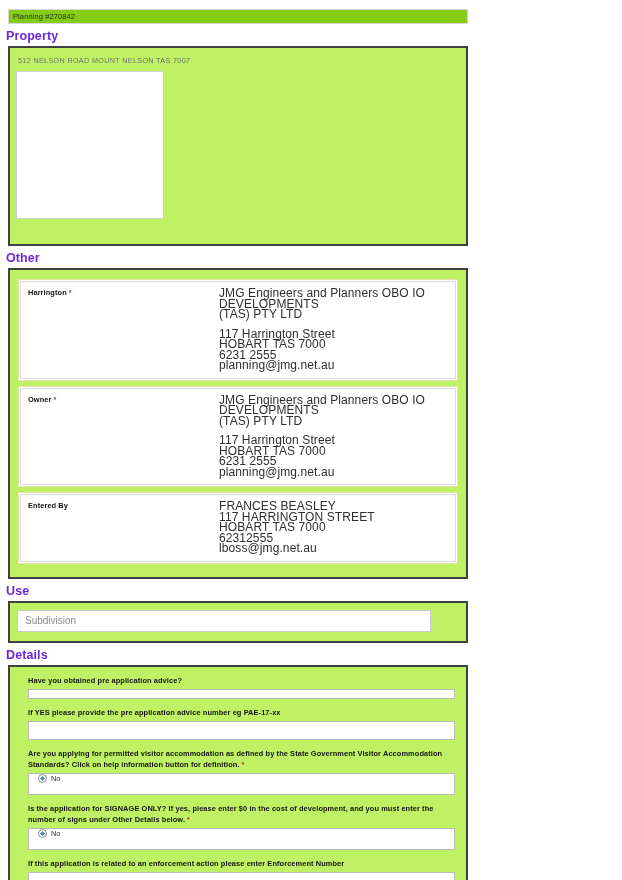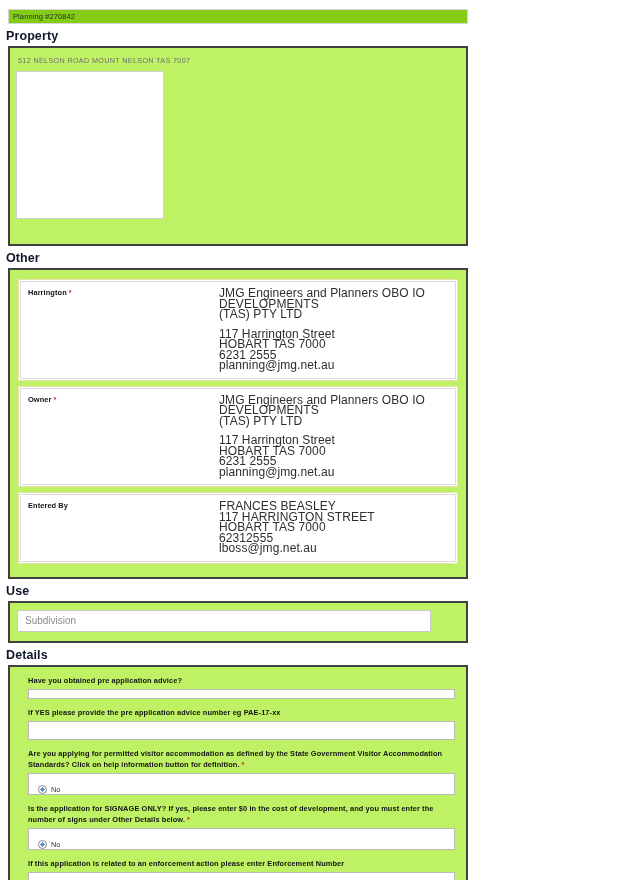--- a/index.html
+++ b/index.html
@@ -35,21 +35,21 @@
   .app-id-bar .app-id-text {
     font-size: 7.5px;
     color: #2b2b2b;
     letter-spacing: 0.1px;
   }
 
   
   .section-heading {
     font-size: 12.5px;
     font-weight: bold;
-    color: #0f172a;
+    color: #6d28d9;
     margin: 5px 13px 3px 6px;
     letter-spacing: 0.1px;
   }
 
   
   .panel {
     margin-left: 8px;
     width: 460px;
     border: 2px solid #404040;
     background: #bef264;
@@ -164,21 +164,21 @@
   }
   .detail-input.short { height: 10px; }
   .detail-input.tall  { height: 19px; }
   .detail-radio-box {
     width: 100%;
     height: 22px;
     border: 1px solid #b9b9b9;
     background: #ffffff;
     box-sizing: border-box;
     display: flex;
-    align-items: flex-end;
+    align-items: flex-start;
     padding-left: 9px;
   }
   .radio-dot {
     width: 7px;
     height: 7px;
     border-radius: 50%;
     border: 1px solid #8a8a8a;
     background: radial-gradient(circle at 50% 50%, #5a8fd0 0 40%, #ffffff 45% 100%);
     display: inline-block;
     flex: 0 0 auto;

